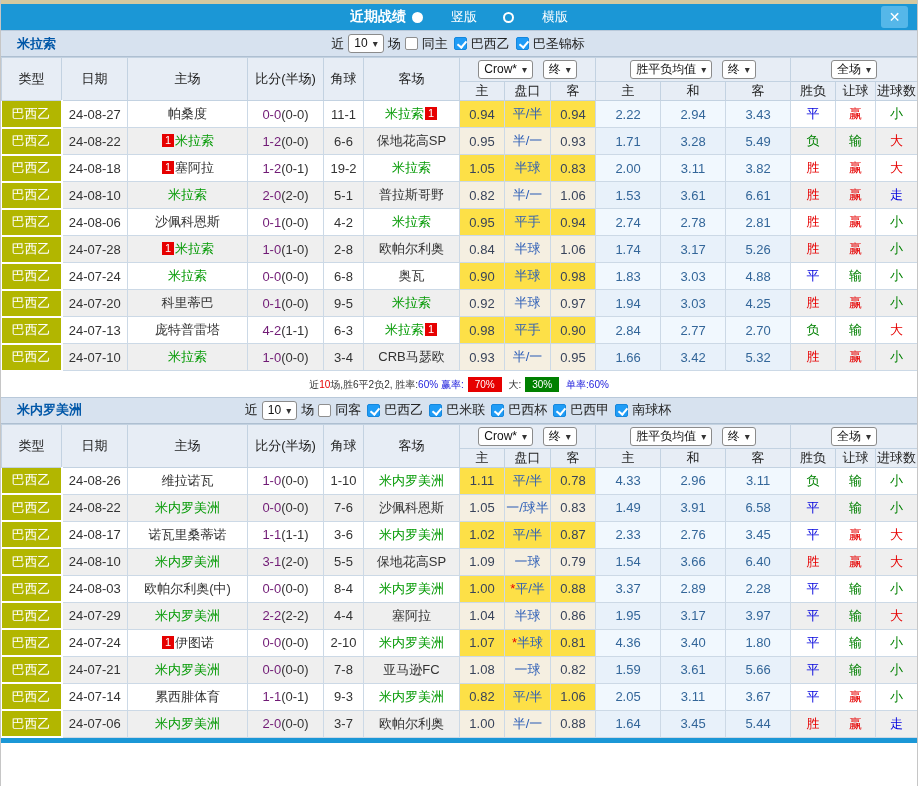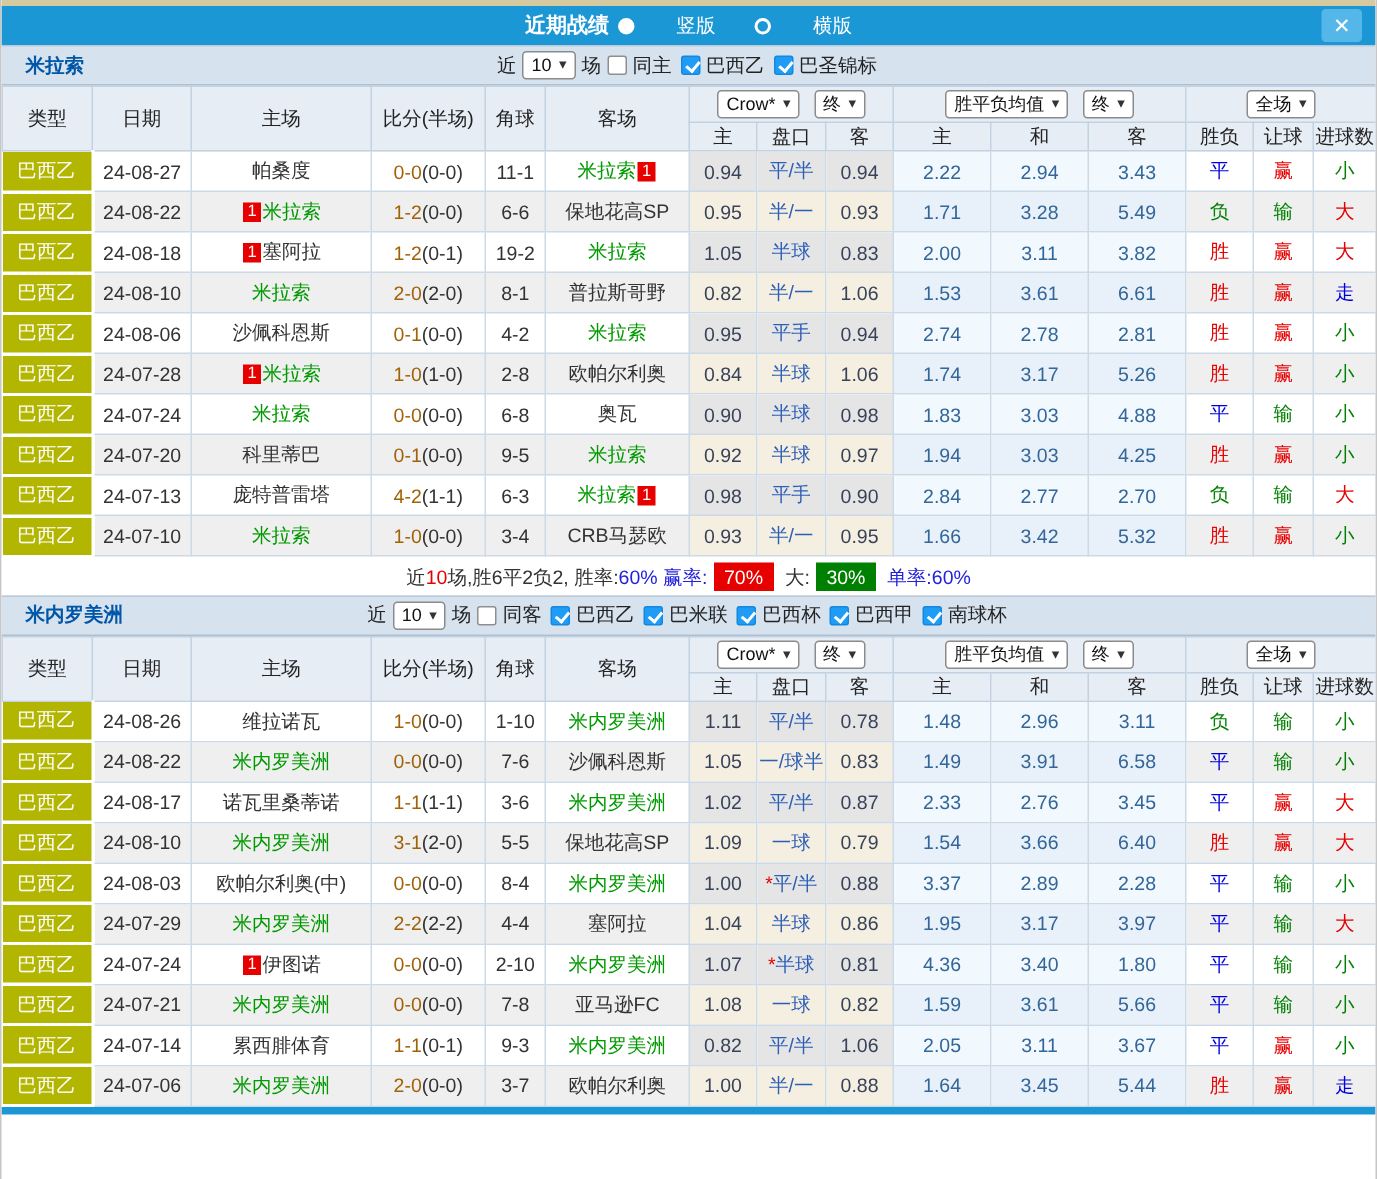--- a/index.html
+++ b/index.html
@@ -37,36 +37,36 @@
   thead tr.hrow2 th { height:19px; }
   .th-group { padding:1px 0; }
   .th-group .sel-box { margin:0 3px; }
   tbody td { border:1px solid #ccd9e6; text-align:center; height:27px; color:#333; overflow:hidden; white-space:nowrap; }
   tr.alt td { background:#efefef; }
   td.c-type { background:#b2b600; color:#fff; border-right:2px solid #fff; border-bottom:2px solid #fff; border-left:none; }
   tr.alt td.c-type { background:#b2b600; }
   td.c-team.green span.nm { color:#009900; }
   td.c-team { cursor:pointer; }
   .badge { display:inline-block; background:#e60000; color:#fff; font-size:11px; line-height:13px; padding:0 3px; margin:0 1px; vertical-align:1px; }
-  .ft { color:#a16207; }
+  .ft { color:#701a75; }
   .ht { color:#333; }
-  td.bg-cream { background:#e5e5e5; }
+  td.bg-cream { background:#fde047; }
   tr.alt td.bg-cream { background:#f5efe1; }
   td.bg-blue { background:#f1f8fe; }
   tr.alt td.bg-blue { background:#e8f1fa; }
   td.c-pan { color:#2e5fb7; }
   td.c-pan .star { color:#e60000; }
   td.c-odd { color:#38435a; }
   td.c-mean { color:#336699; }
   td.t-red { color:#e60000; }
   td.t-blue { color:#0000dd; }
   td.t-green { color:#008000; }
 
   
-  .summary { height:25px; line-height:25px; text-align:center; font-size:13px; color:#333; background:#fff; }
+  .summary { height:25px; line-height:25px; text-align:center; font-size:10px; color:#333; background:#fff; }
   .summary span { white-space:pre; }
   .summary .red { color:#e60000; }
   .summary .blue { color:#2222dd; }
   .summary .green { color:#008000; }
   .summary .bred { background:#e60000; color:#fff; padding:2px 7px; margin:0 4px; }
   .summary .bgreen { background:#008000; color:#fff; padding:2px 7px; margin:0 4px; }
 </style>
 </head>
 <body>
 
@@ -219,21 +219,21 @@
           <td class="c-mean bg-blue">3.82</td>
           <td class="c-res t-red">胜</td>
           <td class="c-res t-red">赢</td>
           <td class="c-res t-red">大</td>
         </tr>
         <tr class="alt">
           <td class="c-type">巴西乙</td>
           <td class="c-date">24-08-10</td>
           <td class="c-team green"><span class="nm">米拉索</span></td>
           <td class="c-score"><span class="ft">2-0</span><span class="ht">(2-0)</span></td>
-          <td class="c-corner">8-1</td>
+          <td class="c-corner">5-1</td>
           <td class="c-team"><span class="nm">普拉斯哥野</span></td>
           <td class="c-odd bg-cream">0.82</td>
           <td class="c-pan bg-cream"><span>半/一</span></td>
           <td class="c-odd bg-cream">1.06</td>
           <td class="c-mean bg-blue">1.53</td>
           <td class="c-mean bg-blue">3.61</td>
           <td class="c-mean bg-blue">6.61</td>
           <td class="c-res t-red">胜</td>
           <td class="c-res t-red">赢</td>
           <td class="c-res t-blue">走</td>
@@ -439,21 +439,21 @@
         <tr>
           <td class="c-type">巴西乙</td>
           <td class="c-date">24-08-26</td>
           <td class="c-team"><span class="nm">维拉诺瓦</span></td>
           <td class="c-score"><span class="ft">1-0</span><span class="ht">(0-0)</span></td>
           <td class="c-corner">1-10</td>
           <td class="c-team green"><span class="nm">米内罗美洲</span></td>
           <td class="c-odd bg-cream">1.11</td>
           <td class="c-pan bg-cream"><span>平/半</span></td>
           <td class="c-odd bg-cream">0.78</td>
-          <td class="c-mean bg-blue">1.48</td>
+          <td class="c-mean bg-blue">4.33</td>
           <td class="c-mean bg-blue">2.96</td>
           <td class="c-mean bg-blue">3.11</td>
           <td class="c-res t-green">负</td>
           <td class="c-res t-green">输</td>
           <td class="c-res t-green">小</td>
         </tr>
         <tr class="alt">
           <td class="c-type">巴西乙</td>
           <td class="c-date">24-08-22</td>
           <td class="c-team green"><span class="nm">米内罗美洲</span></td>

